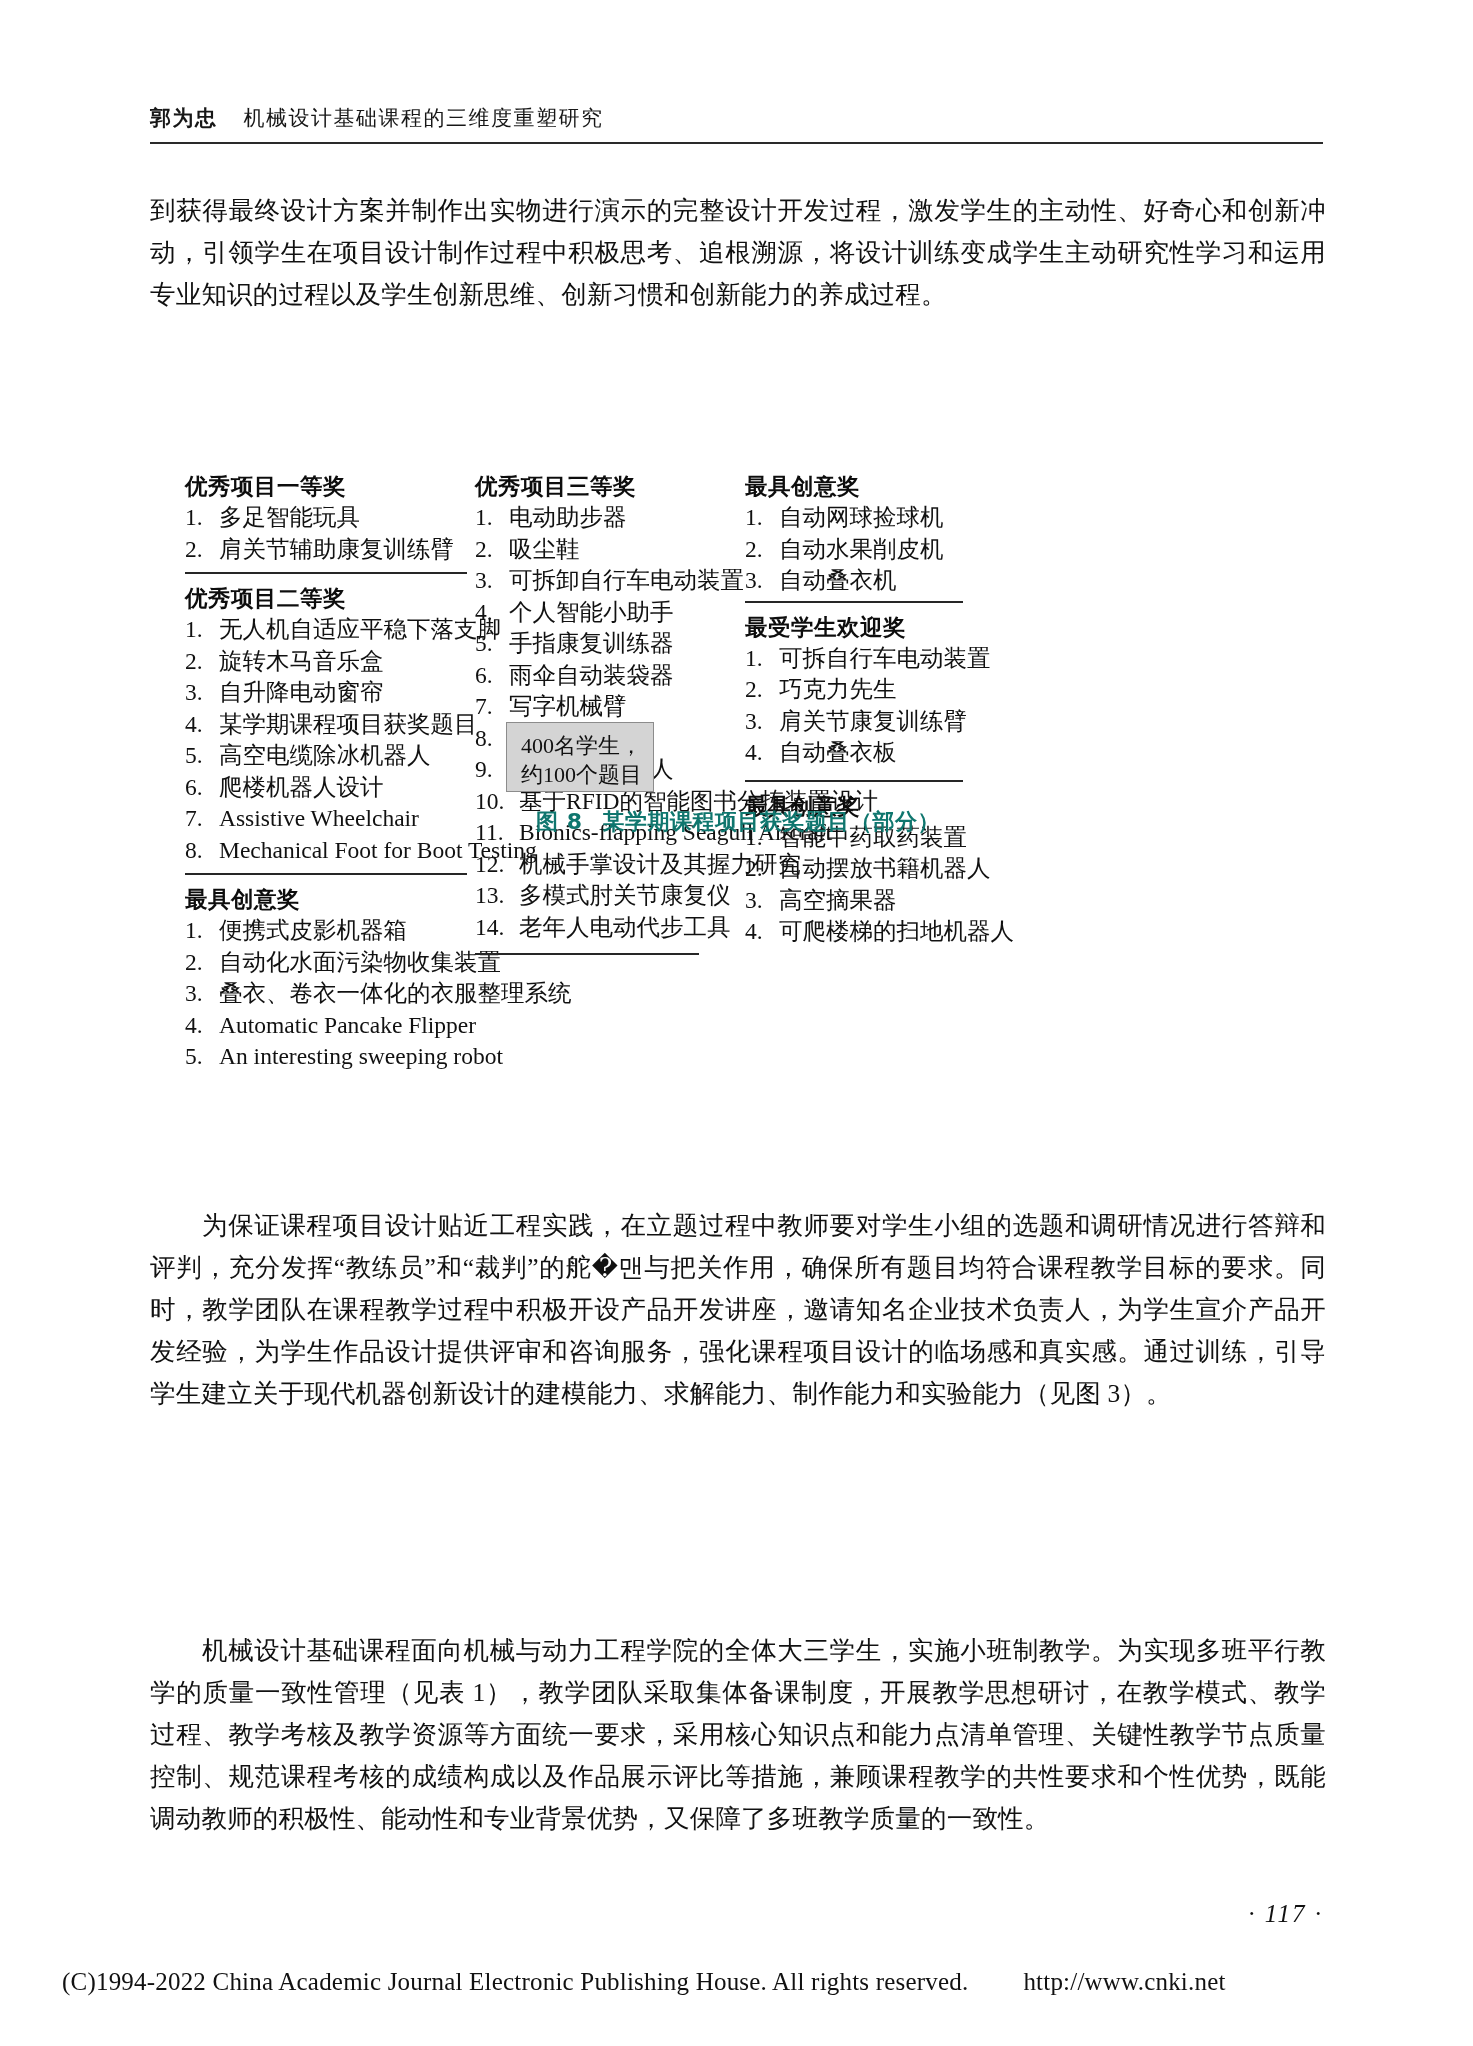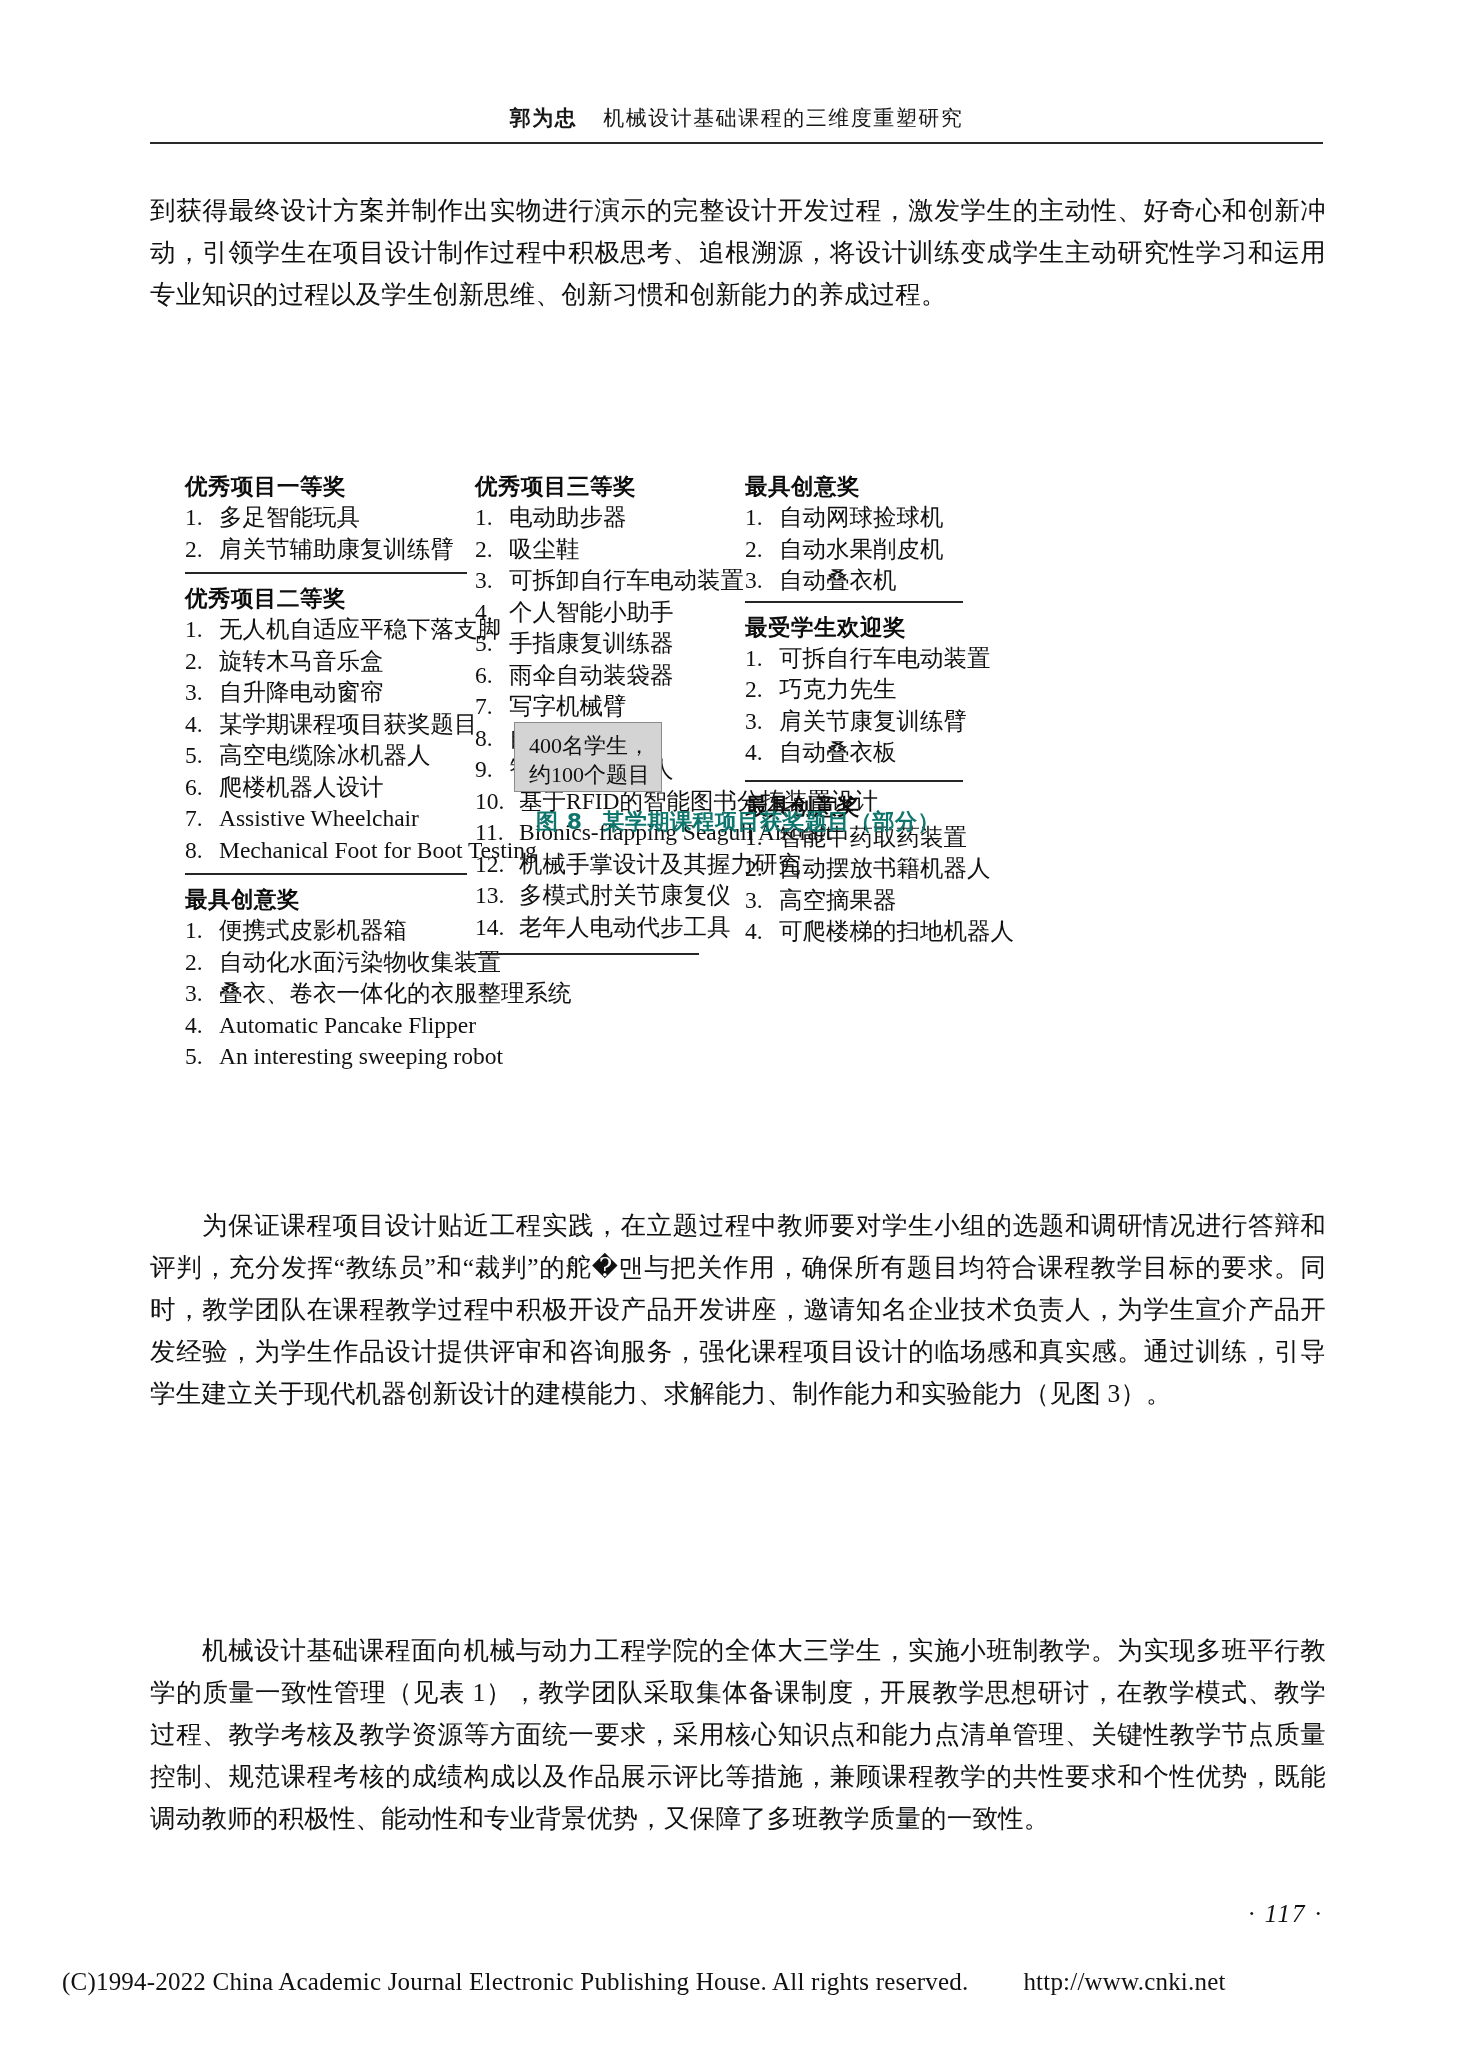--- a/index.html
+++ b/index.html
@@ -19,21 +19,21 @@
     position: absolute;
     inset: 0;
   }
 
   
   .runhead {
     position: absolute;
     left: 150px;
     top: 104px;
     width: 1173px;
-    text-align: center;
+    text-align: left;
     font-size: 21px;
     letter-spacing: 1.5px;
     color: #171717;
     font-family: "Liberation Serif", "DejaVu Serif", serif;
     white-space: nowrap;
   }
   .runhead .author { margin-right: 26px; font-weight: 700; }
   .runhead .title { font-weight: 400; }
   .runhead-rule {
     position: absolute;
@@ -131,21 +131,21 @@
   }
   #div-c1a { width: 282px; }
   #div-c1b { width: 282px; }
   #div-c2a { width: 224px; margin-top: 10px; }
   #div-c3a { width: 218px; margin-top: 4px; }
   #div-c3b { width: 218px; margin-top: 11px; }
 
   
   .callout {
     position: absolute;
-    left: 364px;
+    left: 356px;
     top: 252px;
     width: 148px;
     height: 70px;
     background: #d4d4d4;
     border: 1px solid #8c8c8c;
     font-size: 22px;
     line-height: 29px;
     color: #111;
     padding: 8px 10px 0 14px;
     box-sizing: border-box;

